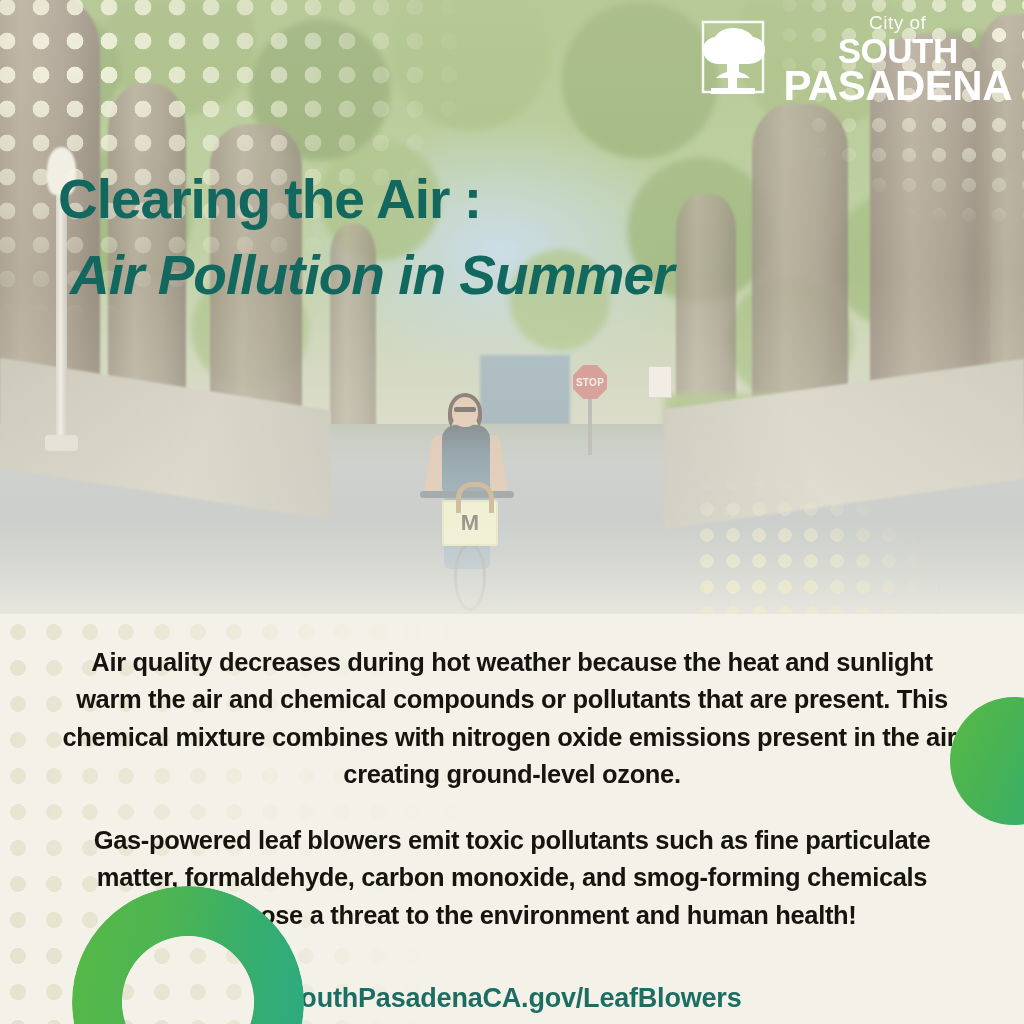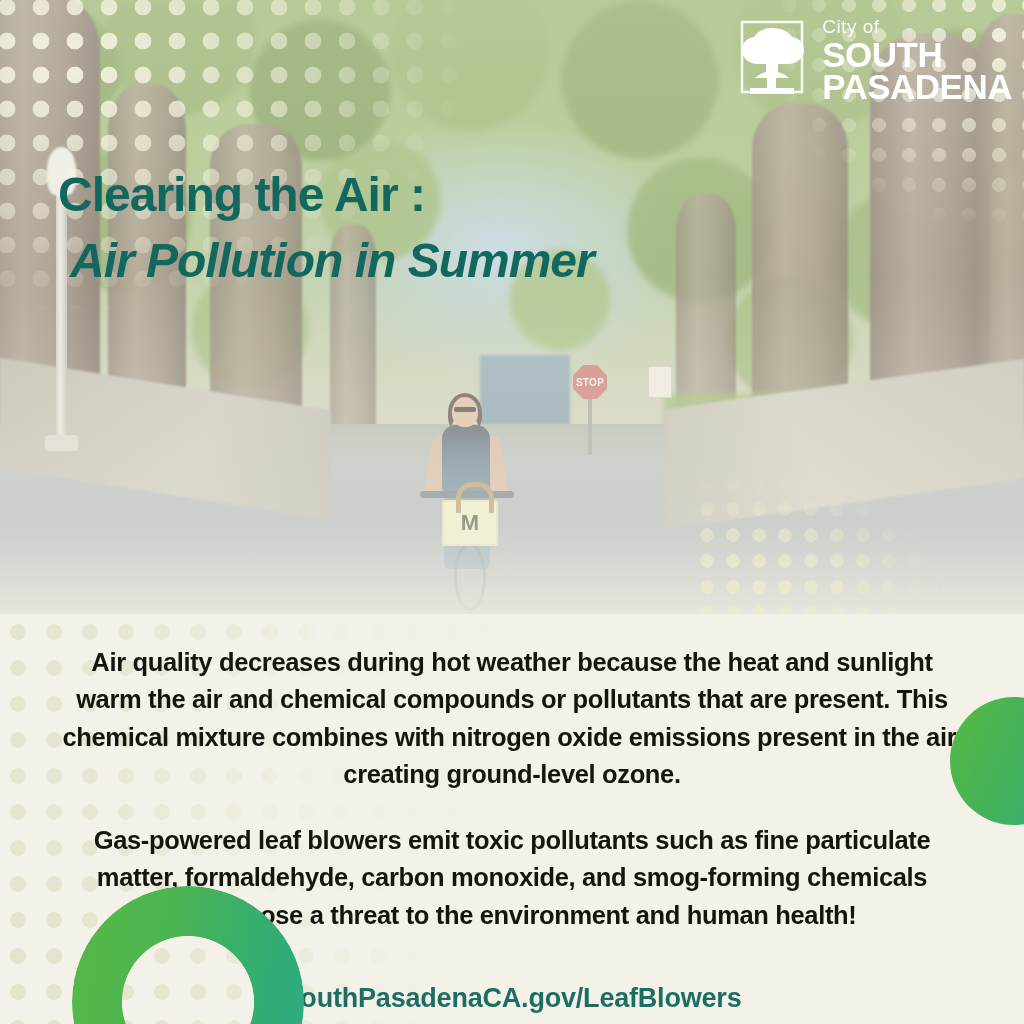--- a/index.html
+++ b/index.html
@@ -278,52 +278,52 @@
     font-weight: bold;
     color: #100F0D;
     letter-spacing: -.2px;
     white-space: nowrap;
   }
   .headline {
     position: absolute;
     left: 58px; top: 162px;
     width: 900px;
     color: #12675E;
-    font-size: 48px;
+    font-size: 55px;
     font-weight: bold;
     line-height: 1.38;
     letter-spacing: -1px;
   }
   .headline .l2 { padding-left: 12px; display: block; font-style: italic; }
 
   
   .logo {
     position: absolute;
     right: 12px; top: 14px;
     height: 94px;
     display: flex;
     align-items: center;
     gap: 10px;
     color: #ffffff;
   }
   .logo-mark { width: 74px; height: 86px; flex: 0 0 auto; }
-  .logo-text { line-height: 1; padding-bottom: 2px; }
+  .logo-text { line-height: 1; padding-bottom: 2px; text-align: center; }
   .logo-city {
     font-size: 19px;
     font-weight: normal;
     opacity: .92;
     letter-spacing: .5px;
     margin-bottom: 1px;
   }
   .logo-south, .logo-pasadena {
     font-weight: bold;
     letter-spacing: -.5px;
   }
   .logo-south { font-size: 35px; }
-  .logo-pasadena { font-size: 35px; margin-top: -3px; }
+  .logo-pasadena { font-size: 42px; margin-top: -3px; }
 
   
   .body-area {
     position: absolute;
     left: 0; top: 614px;
     width: 1024px;
     height: 410px;
     background: #F4F2E8;
     overflow: hidden;
   }

